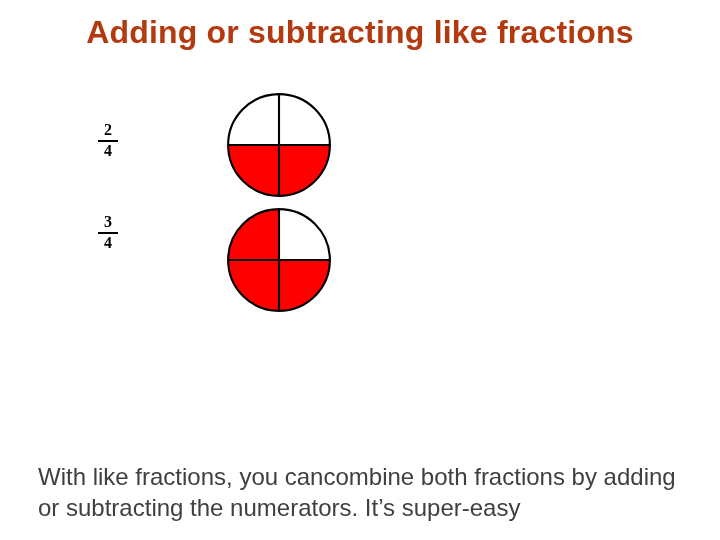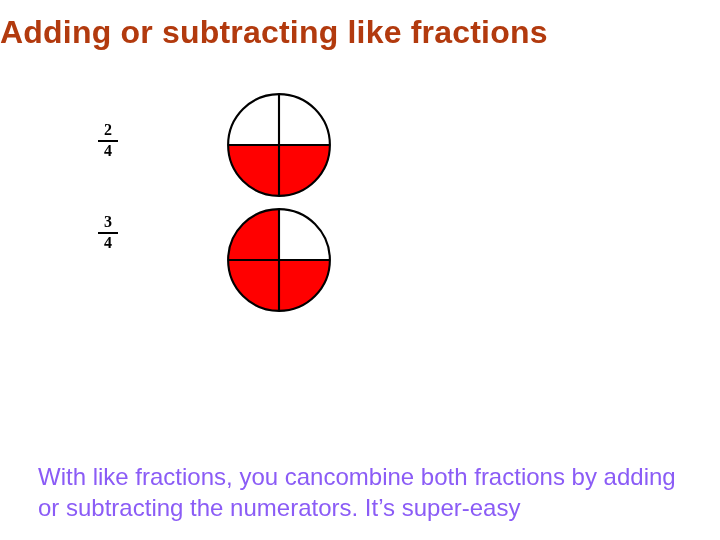--- a/index.html
+++ b/index.html
@@ -15,20 +15,21 @@
   .page {
     position: relative;
     width: 720px;
     height: 540px;
   }
   .title {
     position: absolute;
     top: 14px;
     left: 0;
     width: 720px;
+    text-align: center;
     font-size: 32px;
     font-weight: bold;
     color: #b23a0e;
     letter-spacing: 0.2px;
   }
   .frac {
     position: absolute;
     display: flex;
     flex-direction: column;
     align-items: center;
@@ -60,21 +61,21 @@
   .c1 { left: 226px; top: 92px;  width: 106px; height: 106px; }
   .c2 { left: 226px; top: 207px; width: 106px; height: 106px; }
 
   .body-text {
     position: absolute;
     left: 38px;
     top: 462px;
     width: 650px;
     font-size: 24px;
     line-height: 1.28;
-    color: #8b5cf6;
+    color: #404040;
   }
 </style>
 </head>
 <body>
 
 <div class="page">
 
   <div class="title">Adding or subtracting like fractions</div>
 
   <div class="frac frac1">

